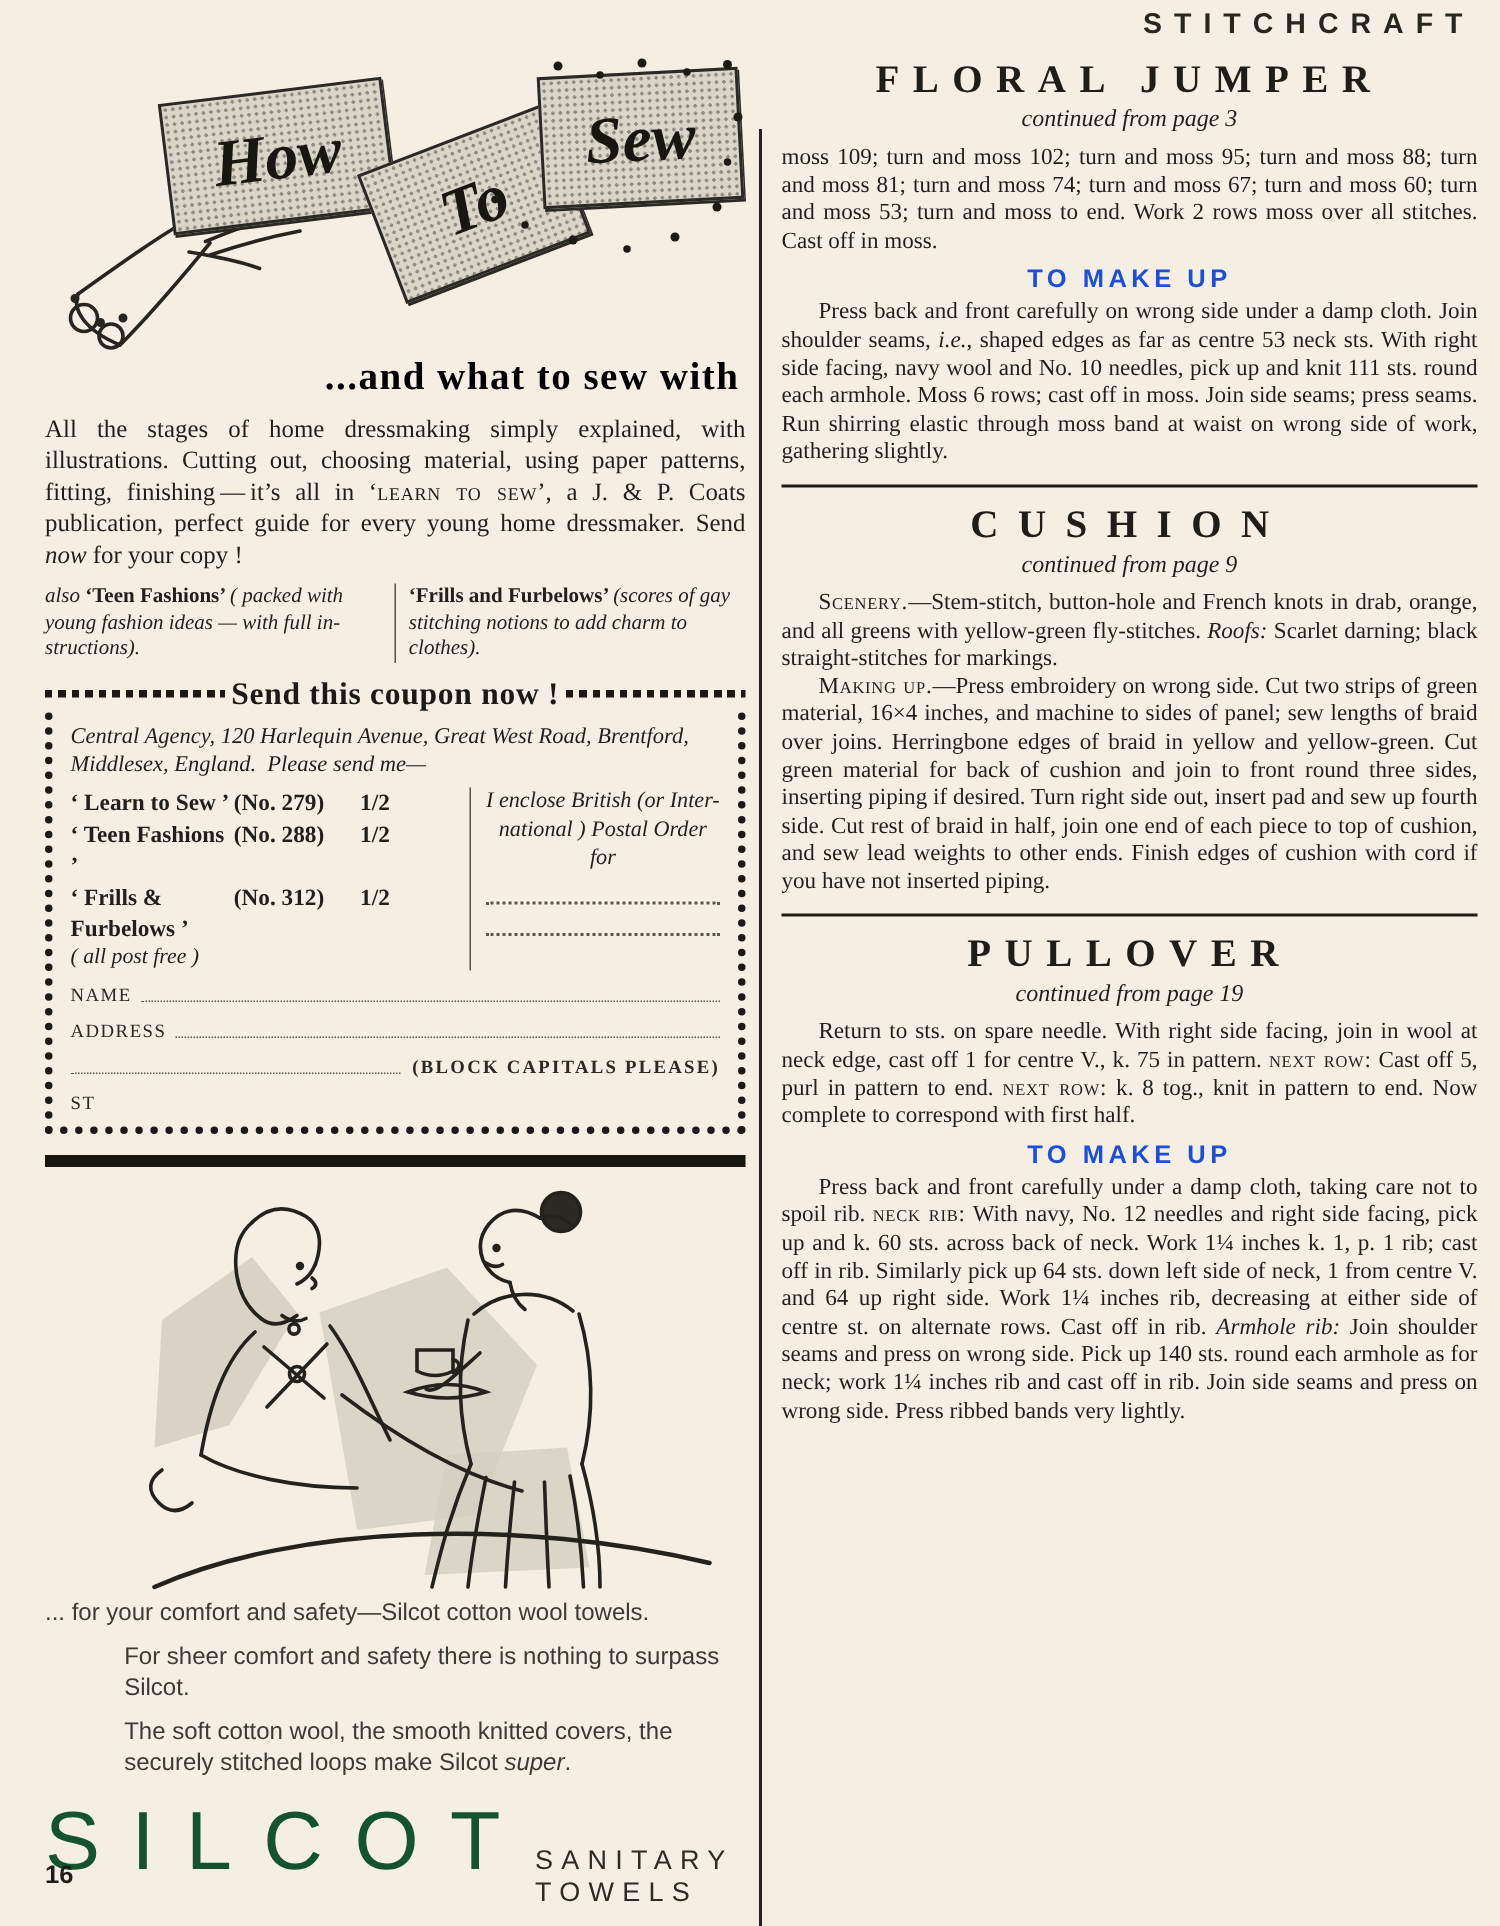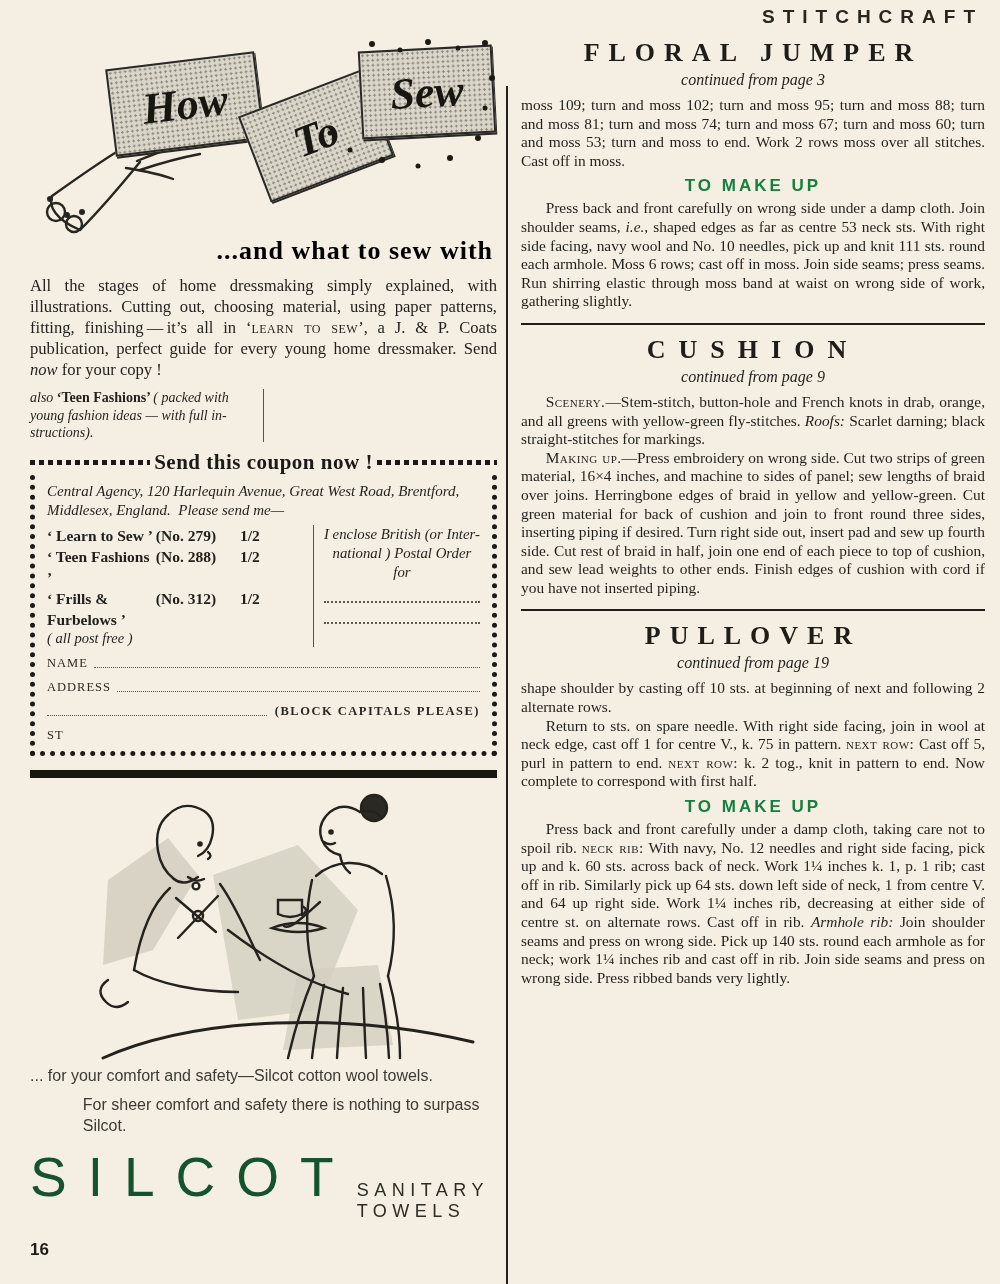--- a/index.html
+++ b/index.html
@@ -11,21 +11,21 @@
   .col-divider { position:absolute; left:506px; top:86px; width:2px; height:1198px; background:#22211d; }
 
   
   .right-col { position:absolute; left:521px; top:6px; width:464px; }
   .masthead { text-align:right; font-family:"Liberation Sans", sans-serif; font-size:19px; font-weight:bold; letter-spacing:8px; color:#27261f; padding-right:2px; }
   .sec-title { text-align:center; font-weight:bold; font-size:26px; letter-spacing:9px; margin-top:10px; color:#1e1d18; }
   .sec-title.wide { letter-spacing:13px; }
   .continued { text-align:center; font-style:italic; font-size:16px; margin:3px 0 7px; }
   .bodytext p { font-size:15.4px; line-height:18.6px; text-align:justify; }
   .bodytext .ind { text-indent:1.6em; }
-  .makeup { text-align:center; font-family:"Liberation Sans", sans-serif; font-weight:bold; font-size:17px; letter-spacing:3px; margin:6px 0 3px; color:#15803d; }
+  .makeup { text-align:center; font-family:"Liberation Sans", sans-serif; font-weight:bold; font-size:17px; letter-spacing:3px; margin:6px 0 3px; color:#1d4ed8; }
   .hrule { border:none; border-top:2px solid #1e1d18; margin:12px 0 10px; }
   .sc { font-variant:small-caps; letter-spacing:0.5px; }
   .it { font-style:italic; }
 
   
   .left-col { position:absolute; left:30px; top:38px; width:467px; }
 
   
   .sew-illo { position:relative; width:467px; height:196px; }
   .card { position:absolute; border:2px solid #2a2925;
@@ -140,20 +140,21 @@
         </g>
       </svg>
     </div>
 
     <div class="tagline">...and what to sew with</div>
 
     <p class="intro"><span>All the stages of home dressmaking simply explained, with illustrations. Cutting out, choosing material, using paper patterns, fitting, finishing — it’s all in ‘</span><span class="sc">learn to sew</span><span>’, a J. &amp; P. Coats publication, perfect guide for every young home dressmaker. Send </span><span class="it">now</span><span> for your copy !</span></p>
 
     <div class="also-row">
       <div class="cell l"><span class="it">also</span> <span class="b">‘Teen Fashions’ </span><span class="it">( packed with young fashion ideas — with full in- structions).</span></div>
+      <div class="cell r"><span class="b">‘Frills and Furbelows’ </span><span class="it">(scores of gay stitching notions to add charm to clothes).</span></div>
     </div>
 
     <div class="coupon">
       <div class="coupon-top">
         <div class="dotline"></div>
         <div class="coupon-title">Send this coupon now !</div>
         <div class="dotline"></div>
       </div>
       <div class="coupon-body">
         <p class="coupon-addr">Central Agency, 120 Harlequin Avenue, Great West Road, Brentford, Middlesex, England. Please send me—</p>
@@ -247,20 +248,21 @@
         <path d="M315,208 C316,236 317,260 318,278"></path>
         <path d="M332,204 C338,234 340,258 341,278"></path>
 
         <path d="M55,278 C150,236 300,232 425,262" stroke-width="3"></path>
       </g>
     </svg>
 
     <div class="silcot-copy">
       <p class="hang">... for your comfort and safety—Silcot cotton wool towels.</p>
       <p class="padp">For sheer comfort and safety there is nothing to surpass Silcot.</p>
+      <p class="padp"><span>The soft cotton wool, the smooth knitted covers, the securely stitched loops make Silcot </span><span class="it">super</span><span>.</span></p>
     </div>
 
     <div class="silcot-logo-row">
       <span class="silcot-logo">SILCOT</span>
       <span class="silcot-sub">SANITARY TOWELS</span>
     </div>
 
   </div>
 
   <div class="right-col">
@@ -286,22 +288,21 @@
         <p class="ind"><span class="sc">Making up.</span><span>—</span><span>Press embroidery on wrong side. Cut two strips of green material, 16×4 inches, and machine to sides of panel; sew lengths of braid over joins. Herringbone edges of braid in yellow and yellow-green. Cut green material for back of cushion and join to front round three sides, inserting piping if desired. Turn right side out, insert pad and sew up fourth side. Cut rest of braid in half, join one end of each piece to top of cushion, and sew lead weights to other ends. Finish edges of cushion with cord if you have not inserted piping.</span></p>
       </div>
     </div>
 
     <hr class="hrule">
 
     <div>
       <div class="sec-title">PULLOVER</div>
       <div class="continued">continued from page 19</div>
       <div class="bodytext">
-        <p>shape shoulder by casting off 10 sts. at beginning of next and following 2 alternate rows.</p>
-        <p class="ind"><span>Return to sts. on spare needle. With right side facing, join in wool at neck edge, cast off 1 for centre V., k. 75 in pattern. </span><span class="sc">next row:</span><span> Cast off 5, purl in pattern to end. </span><span class="sc">next row:</span><span> k. 2 tog., knit in pattern to end. Now complete to correspond with first half.</span></p>
+        <p class="ind"><span>Return to sts. on spare needle. With right side facing, join in wool at neck edge, cast off 1 for centre V., k. 75 in pattern. </span><span class="sc">next row:</span><span> Cast off 5, purl in pattern to end. </span><span class="sc">next row:</span><span> k. 8 tog., knit in pattern to end. Now complete to correspond with first half.</span></p>
         <div class="makeup">TO MAKE UP</div>
         <p class="ind"><span>Press back and front carefully under a damp cloth, taking care not to spoil rib. </span><span class="sc">neck rib:</span><span> With navy, No. 12 needles and right side facing, pick up and k. 60 sts. across back of neck. Work 1¼ inches k. 1, p. 1 rib; cast off in rib. Similarly pick up 64 sts. down left side of neck, 1 from centre V. and 64 up right side. Work 1¼ inches rib, decreasing at either side of centre st. on alternate rows. Cast off in rib. </span><span class="it">Armhole rib:</span><span> Join shoulder seams and press on wrong side. Pick up 140 sts. round each armhole as for neck; work 1¼ inches rib and cast off in rib. Join side seams and press on wrong side. Press ribbed bands very lightly.</span></p>
       </div>
     </div>
   </div>
 
   <div class="page-num">16</div>
 </div>
 
 </body></html>

